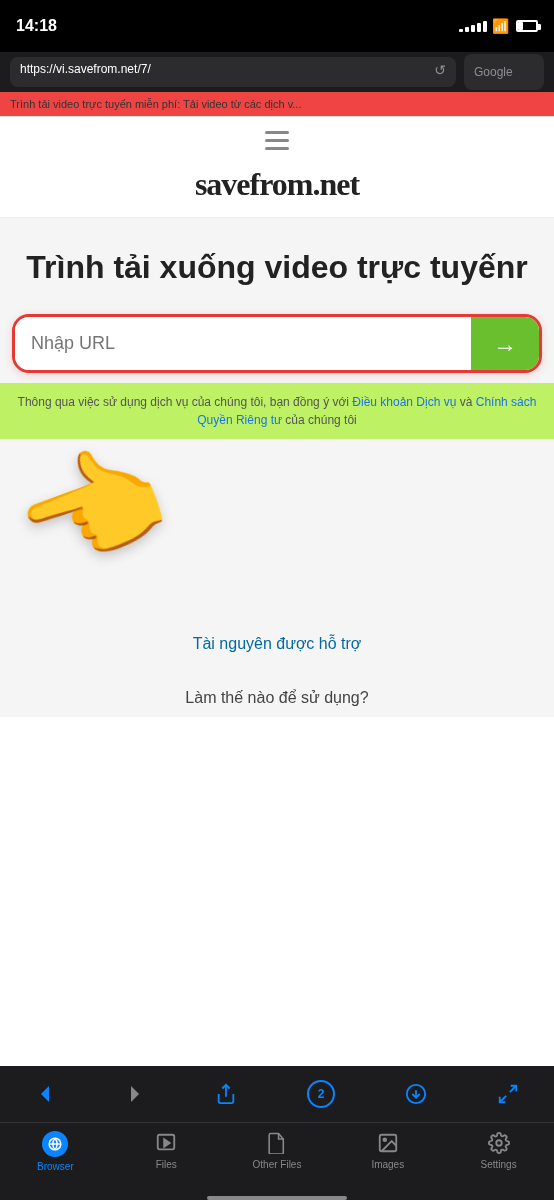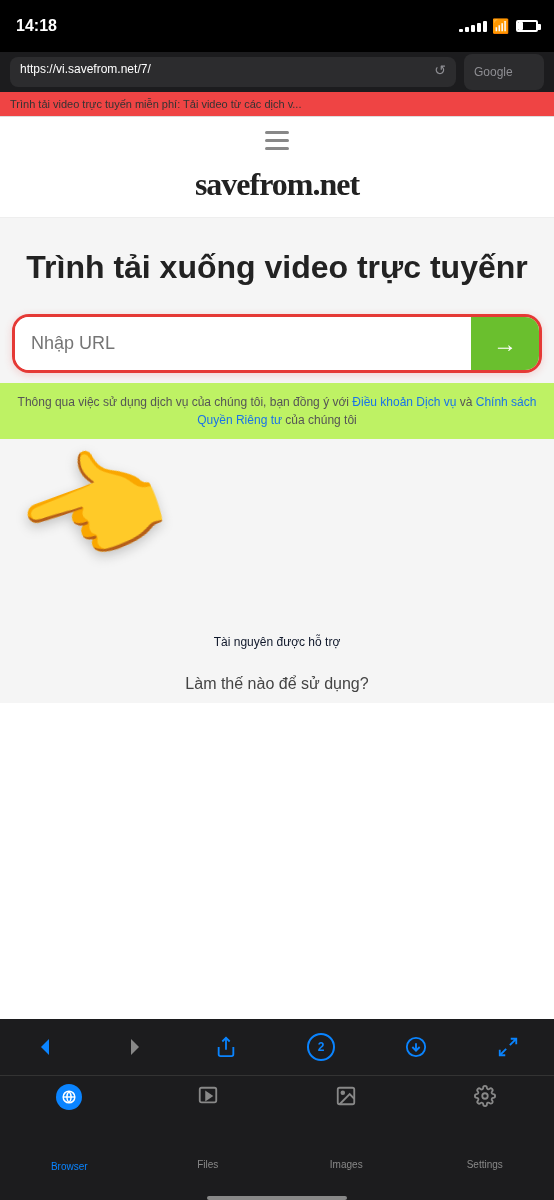--- a/index.html
+++ b/index.html
@@ -235,23 +235,23 @@
       filter: drop-shadow(2px 4px 6px rgba(0,0,0,0.2));
     }
 
     
     .support-section {
       background: #f5f5f5;
       padding: 16px 20px;
       text-align: center;
     }
     .support-title {
-      font-size: 12px;
-      color: #0f172a;
-      margin-bottom: 0;
+      font-size: 16px;
+      color: #0369a1;
+      margin-bottom: 10px;
     }
     .how-to-title {
       font-size: 16px;
       color: #444;
       padding: 10px 20px;
       text-align: center;
       background: #f5f5f5;
     }
 
     
@@ -302,21 +302,20 @@
       display: flex;
       flex-direction: column;
       align-items: center;
       gap: 4px;
       cursor: pointer;
       flex: 1;
     }
     .tab-label {
       font-size: 10px;
       color: #888;
-      margin-top: 47px;
     }
     .tab-label.active { color: #0a84ff; }
     .tab-icon-circle {
       width: 26px;
       height: 26px;
       border-radius: 50%;
       background: #0a84ff;
       display: flex;
       align-items: center;
       justify-content: center;
@@ -481,20 +480,29 @@
     <div class="tab-item">
       <div class="tab-icon-box">
         <svg width="22" height="22" viewBox="0 0 24 24" fill="none" stroke="#888" stroke-width="2">
           <rect x="3" y="3" width="18" height="16" rx="2"></rect>
           <polygon points="10 8 16 12 10 16 10 8" fill="#888"></polygon>
         </svg>
       </div>
       <span class="tab-label">Files</span>
     </div>
 
+    <div class="tab-item">
+      <div class="tab-icon-box">
+        <svg width="20" height="22" viewBox="0 0 24 28" fill="none" stroke="#888" stroke-width="2">
+          <path d="M4 2h10l6 7v17a2 2 0 01-2 2H4a2 2 0 01-2-2V4a2 2 0 012-2z"></path>
+          <polyline points="14 2 14 9 20 9"></polyline>
+        </svg>
+      </div>
+      <span class="tab-label">Other Files</span>
+    </div>
 
     <div class="tab-item">
       <div class="tab-icon-box">
         <svg width="22" height="22" viewBox="0 0 24 24" fill="none" stroke="#888" stroke-width="2">
           <rect x="3" y="3" width="18" height="18" rx="2"></rect>
           <circle cx="8.5" cy="8.5" r="1.5" fill="#888"></circle>
           <polyline points="21 15 16 10 5 21"></polyline>
         </svg>
       </div>
       <span class="tab-label">Images</span>

